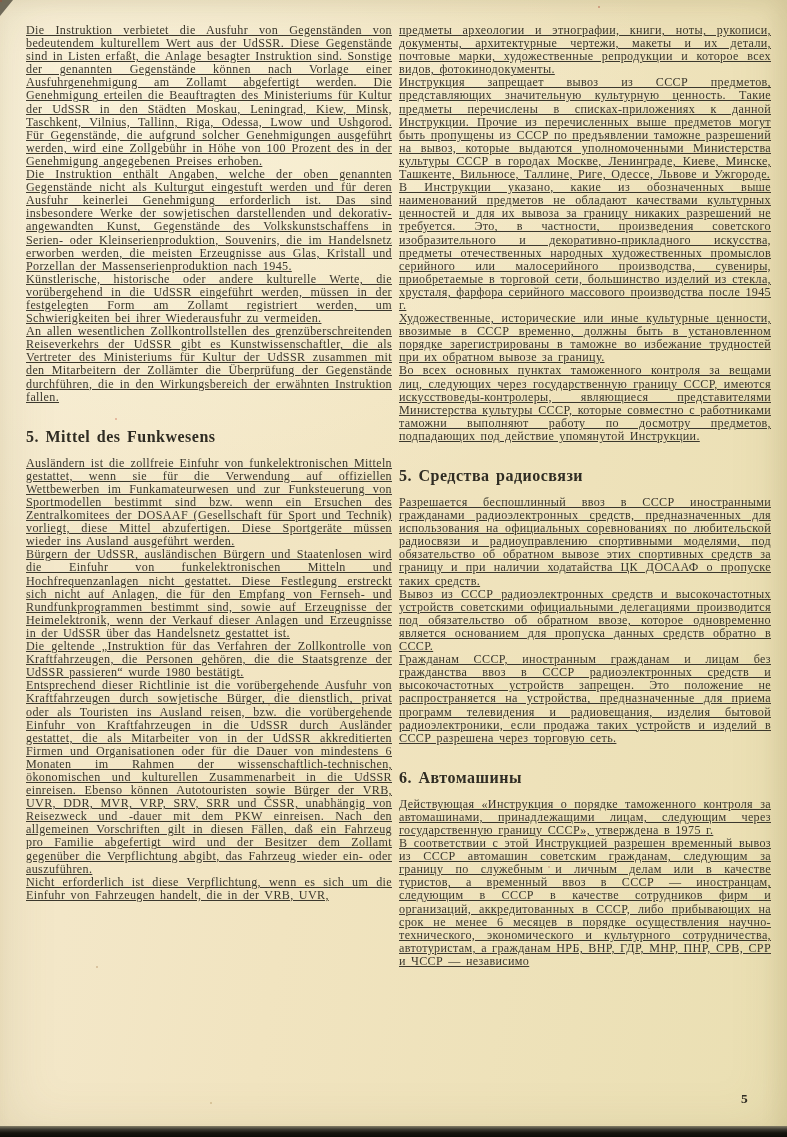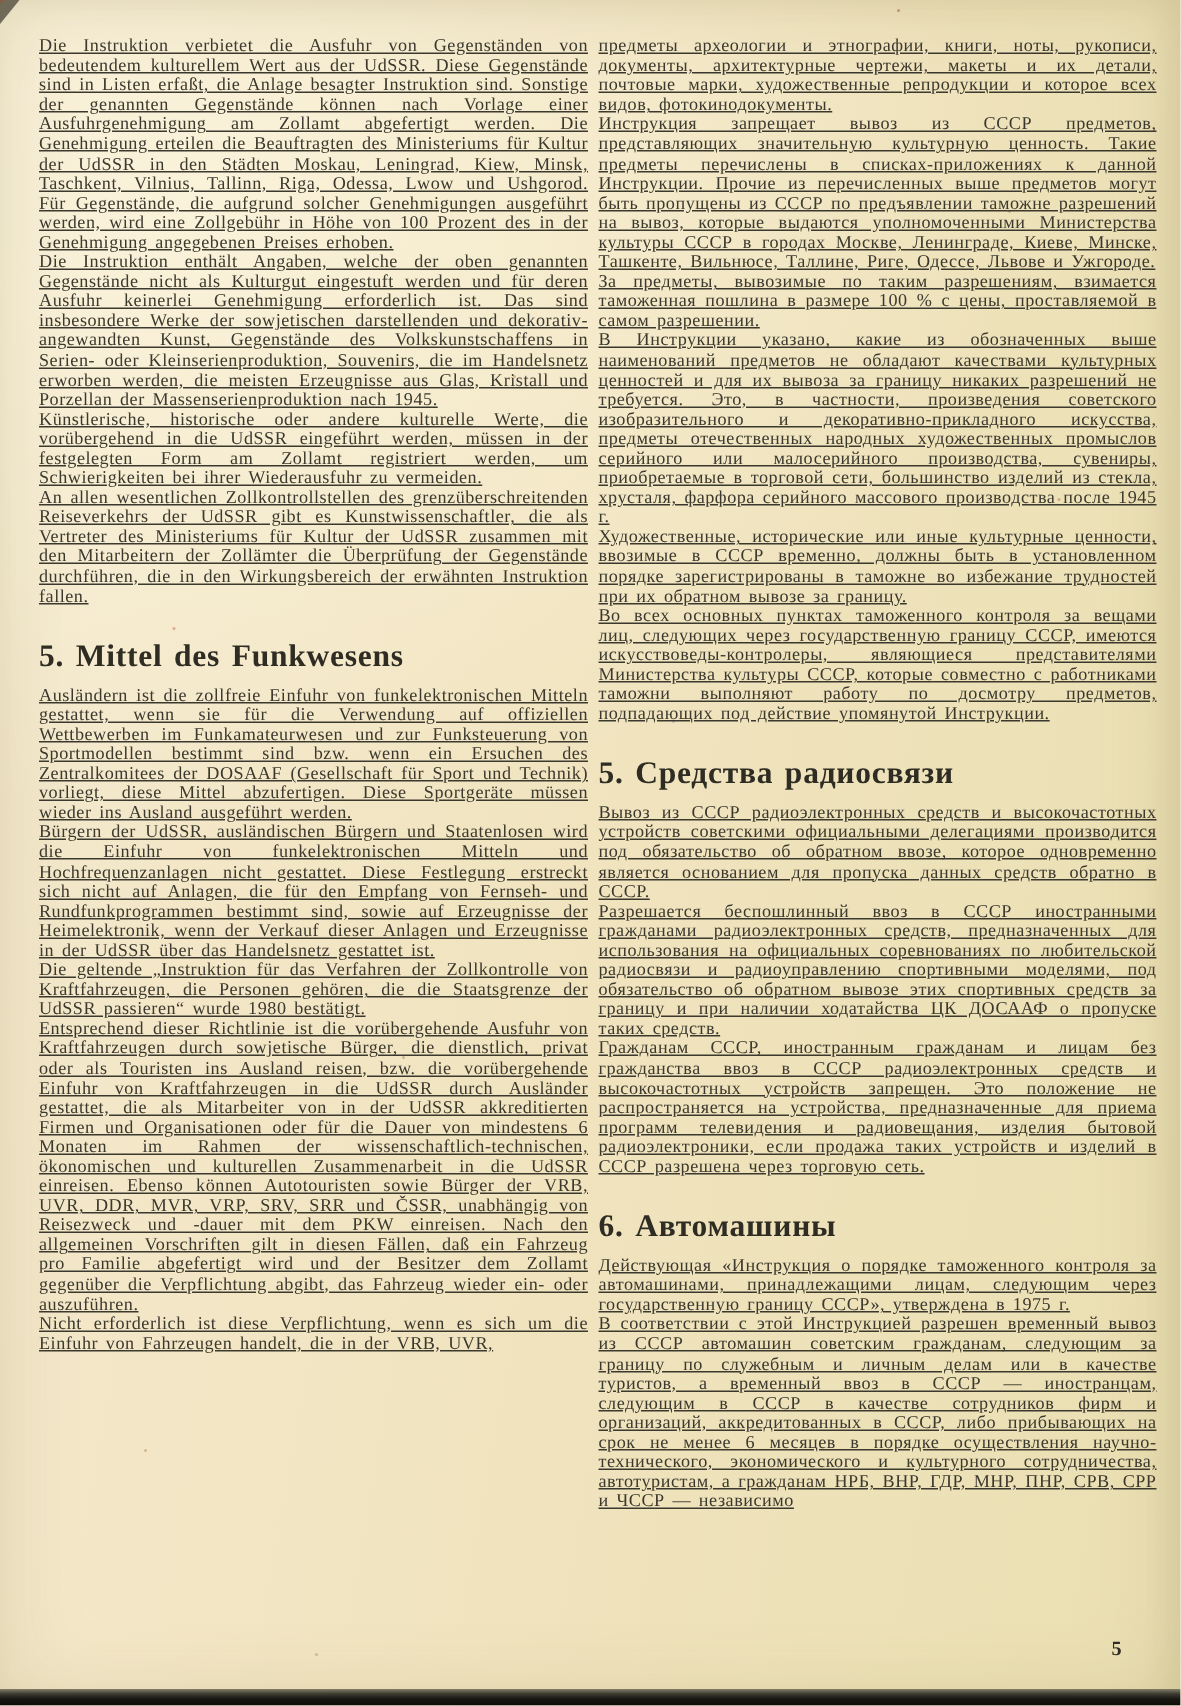--- a/index.html
+++ b/index.html
@@ -27,21 +27,21 @@
     letter-spacing: 0.35px;
     word-spacing: 1.8px;
     hyphens: auto;
     -webkit-hyphens: auto;
   }
   .col-left  { left: 26px;  width: 366px; }
   .col-right { left: 399px; width: 372px; }
   .col p { margin: 0; text-decoration: underline; }
   .col h3 {
     margin: 25px 0 12px 0;
-    font-size: 21px;
+    font-size: 16px;
     line-height: 16px;
     letter-spacing: 0.5px;
     word-spacing: 2px;
     color: #2f2c23;
     text-align: left;
     font-weight: bold;
   }
   .page-number {
     position: absolute;
     left: 741px; top: 1091px;
@@ -93,27 +93,26 @@
       <h3>5. Mittel des Funkwesens</h3>
       <p>Ausländern ist die zollfreie Einfuhr von funkelektronischen Mitteln gestattet, wenn sie für die Verwendung auf offiziellen Wettbewerben im Funkamateurwesen und zur Funksteuerung von Sportmodellen bestimmt sind bzw. wenn ein Ersuchen des Zentralkomitees der DOSAAF (Gesellschaft für Sport und Technik) vorliegt, diese Mittel abzufertigen. Diese Sportgeräte müssen wieder ins Ausland ausgeführt werden.</p>
       <p>Bürgern der UdSSR, ausländischen Bürgern und Staatenlosen wird die Einfuhr von funkelektronischen Mitteln und Hochfrequenzanlagen nicht gestattet. Diese Festlegung erstreckt sich nicht auf Anlagen, die für den Empfang von Fernseh- und Rundfunkprogrammen bestimmt sind, sowie auf Erzeugnisse der Heimelektronik, wenn der Verkauf dieser Anlagen und Erzeugnisse in der UdSSR über das Handelsnetz gestattet ist.</p>
       <p>Die geltende „Instruktion für das Verfahren der Zollkontrolle von Kraftfahrzeugen, die Personen gehören, die die Staatsgrenze der UdSSR passieren“ wurde 1980 bestätigt.</p>
       <p>Entsprechend dieser Richtlinie ist die vorübergehende Ausfuhr von Kraftfahrzeugen durch sowjetische Bürger, die dienstlich, privat oder als Touristen ins Ausland reisen, bzw. die vorübergehende Einfuhr von Kraftfahrzeugen in die UdSSR durch Ausländer gestattet, die als Mitarbeiter von in der UdSSR akkreditierten Firmen und Organisationen oder für die Dauer von mindestens 6 Monaten im Rahmen der wissenschaftlich-technischen, ökonomischen und kulturellen Zusammenarbeit in die UdSSR einreisen. Ebenso können Autotouristen sowie Bürger der VRB, UVR, DDR, MVR, VRP, SRV, SRR und ČSSR, unabhängig von Reisezweck und -dauer mit dem PKW einreisen. Nach den allgemeinen Vorschriften gilt in diesen Fällen, daß ein Fahrzeug pro Familie abgefertigt wird und der Besitzer dem Zollamt gegenüber die Verpflichtung abgibt, das Fahrzeug wieder ein- oder auszuführen.</p>
       <p>Nicht erforderlich ist diese Verpflichtung, wenn es sich um die Einfuhr von Fahrzeugen handelt, die in der VRB, UVR,</p>
     </div>
   <div class="col col-right" lang="ru">
       <p>предметы археологии и этнографии, книги, ноты, рукописи, документы, архитектурные чертежи, макеты и их детали, почтовые марки, художественные репродукции и которое всех видов, фотокинодокументы.</p>
       <p>Инструкция запрещает вывоз из СССР предметов, представляющих значительную культурную ценность. Такие предметы перечислены в списках-приложениях к данной Инструкции. Прочие из перечисленных выше предметов могут быть пропущены из СССР по предъявлении таможне разрешений на вывоз, которые выдаются уполномоченными Министерства культуры СССР в городах Москве, Ленинграде, Киеве, Минске, Ташкенте, Вильнюсе, Таллине, Риге, Одессе, Львове и Ужгороде.</p>
-      <p>За предметы, вывозимые по таким разрешениям, взимается таможенная пошлина в размере 100 % с цены, проставляемой в самом разрешении.</p>
       <p>В Инструкции указано, какие из обозначенных выше наименований предметов не обладают качествами культурных ценностей и для их вывоза за границу никаких разрешений не требуется. Это, в частности, произведения советского изобразительного и декоративно-прикладного искусства, предметы отечественных народных художественных промыслов серийного или малосерийного производства, сувениры, приобретаемые в торговой сети, большинство изделий из стекла, хрусталя, фарфора серийного массового производства после 1945 г.</p>
       <p>Художественные, исторические или иные культурные ценности, ввозимые в СССР временно, должны быть в установленном порядке зарегистрированы в таможне во избежание трудностей при их обратном вывозе за границу.</p>
       <p>Во всех основных пунктах таможенного контроля за вещами лиц, следующих через государственную границу СССР, имеются искусствоведы-контролеры, являющиеся представителями Министерства культуры СССР, которые совместно с работниками таможни выполняют работу по досмотру предметов, подпадающих под действие упомянутой Инструкции.</p>
       <h3>5. Средства радиосвязи</h3>
+      <p>Разрешается беспошлинный ввоз в СССР иностранными гражданами радиоэлектронных средств, предназначенных для использования на официальных соревнованиях по любительской радиосвязи и радиоуправлению спортивными моделями, под обязательство об обратном вывозе этих спортивных средств за границу и при наличии ходатайства ЦК ДОСААФ о пропуске таких средств.</p>
       <p>Вывоз из СССР радиоэлектронных средств и высокочастотных устройств советскими официальными делегациями производится под обязательство об обратном ввозе, которое одновременно является основанием для пропуска данных средств обратно в СССР.</p>
-      <p>Разрешается беспошлинный ввоз в СССР иностранными гражданами радиоэлектронных средств, предназначенных для использования на официальных соревнованиях по любительской радиосвязи и радиоуправлению спортивными моделями, под обязательство об обратном вывозе этих спортивных средств за границу и при наличии ходатайства ЦК ДОСААФ о пропуске таких средств.</p>
       <p>Гражданам СССР, иностранным гражданам и лицам без гражданства ввоз в СССР радиоэлектронных средств и высокочастотных устройств запрещен. Это положение не распространяется на устройства, предназначенные для приема программ телевидения и радиовещания, изделия бытовой радиоэлектроники, если продажа таких устройств и изделий в СССР разрешена через торговую сеть.</p>
       <h3>6. Автомашины</h3>
       <p>Действующая «Инструкция о порядке таможенного контроля за автомашинами, принадлежащими лицам, следующим через государственную границу СССР», утверждена в 1975 г.</p>
       <p>В соответствии с этой Инструкцией разрешен временный вывоз из СССР автомашин советским гражданам, следующим за границу по служебным и личным делам или в качестве туристов, а временный ввоз в СССР — иностранцам, следующим в СССР в качестве сотрудников фирм и организаций, аккредитованных в СССР, либо прибывающих на срок не менее 6 месяцев в порядке осуществления научно-технического, экономического и культурного сотрудничества, автотуристам, а гражданам НРБ, ВНР, ГДР, МНР, ПНР, СРВ, СРР и ЧССР — независимо</p>
     </div>
 
   <div class="page-number">5</div>
 
   <div class="vignette"></div>
   <div class="scan-bottom-edge"></div>

